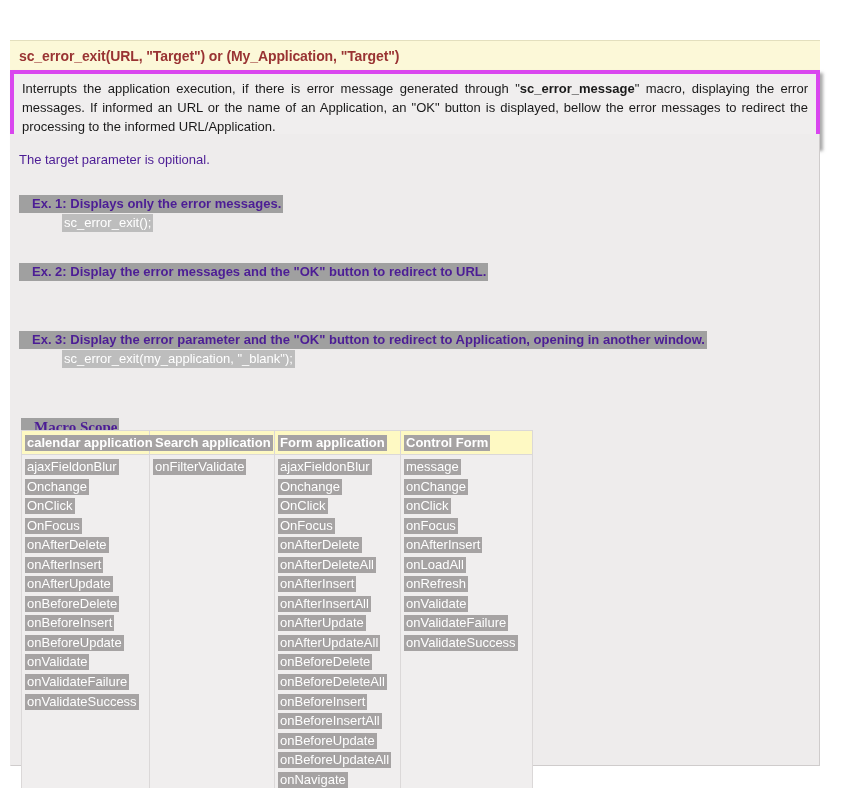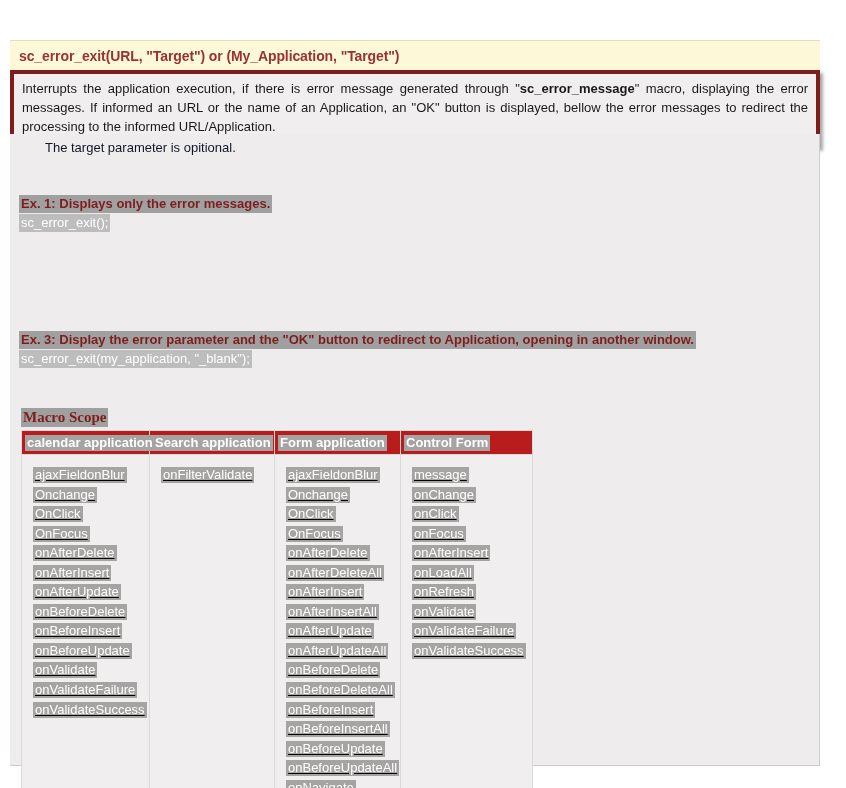--- a/index.html
+++ b/index.html
@@ -43,21 +43,21 @@
     white-space: nowrap;
   }
 
   
   .desc-box {
     position: absolute;
     left: 10px;
     top: 70px;
     width: 810px;
     box-sizing: border-box;
-    border: 4px solid #7f1d1d;
+    border: 4px solid #d946ef;
     background: #f0eeee;
     padding: 6px 8px 7px 8px;
     box-shadow: 3px 3px 3px rgba(100,100,100,0.55);
   }
   .desc-box .desc-text {
     font-size: 13px;
     color: #1a1a1a;
     line-height: 1.45;
     text-align: justify;
     text-justify: inter-word;
@@ -76,58 +76,57 @@
     border-right: 1px solid #cfcccc;
     border-bottom: 1px solid #cfcccc;
     border-left: 1px solid #eeecec;
     box-sizing: border-box;
     padding: 0;
   }
 
   .para-normal {
     position: absolute;
     left: 8px;
-    top: 6px;
-    font-size: 13px;
-    color: #0f172a;
-    margin-left: 26px;
+    top: 18px;
+    font-size: 13px;
+    color: #4c1d95;
   }
 
   
   .hl-head {
     background: #a0a0a0;
-    color: #7f1d1d;
+    color: #4c1d95;
     font-weight: bold;
     font-size: 13px;
-    padding: 1px 2px 2px 2px;
+    padding: 1px 2px 2px 13px;
     line-height: 1.25;
     white-space: nowrap;
   }
   .hl-code {
     background: #bdbdbd;
     color: #ffffff;
     font-weight: normal;
     font-size: 13px;
     padding: 1px 2px 2px 2px;
     line-height: 1.25;
     white-space: nowrap;
   }
 
   .ex-block { position: absolute; left: 8px; }
   .ex-block .line { margin: 0; }
-  .ex-block .line + .line { margin-top: 1px; }
+  .ex-block .line + .line { margin-top: 1px; margin-left: 43px; }
 
   #ex1 { top: 60px; }
   #ex2 { top: 128px; }
   #ex3 { top: 196px; }
 
   .scope-title {
     position: absolute;
     left: 10px;
-    top: 274px;
+    top: 284px;
   }
   .scope-title .hl-head {
     font-size: 15px;
     font-family: "Liberation Serif", serif;
     font-weight: bold;
   }
 
   
   .scope-table-wrap {
     position: absolute;
@@ -141,35 +140,35 @@
     background: #f0eeee;
     table-layout: fixed;
   }
   table.scope-table td, table.scope-table th {
     border: 1px solid #dbd8d8;
     vertical-align: top;
     padding: 2px 3px 3px 3px;
     background: #f7f6f5;
   }
   table.scope-table thead th {
-    background: #b91c1c;
+    background: #fef9c3;
     text-align: left;
     font-weight: normal;
     height: 16px;
   }
   table.scope-table tbody td {
     background: #f0eeee;
     height: 316px;
   }
   col.c1 { width: 128px; }
   col.c2 { width: 125px; }
   col.c3 { width: 126px; }
   col.c4 { width: 132px; }
 
-  .evt-list { margin: 8px; padding: 0; list-style: none; text-decoration: underline; }
+  .evt-list { margin: 0; padding: 0; list-style: none; }
   .evt-list li {
     margin: 0 0 1px 0;
     padding: 0;
     line-height: 1.16;
   }
   .evt {
     background: #a6a3a3;
     color: #ffffff;
     font-size: 13px;
     padding: 0 2px 1px 2px;
@@ -200,20 +199,21 @@
   <div class="content">
 
     <div class="para-normal">The target parameter is opitional.</div>
 
     <div class="ex-block" id="ex1">
       <div class="line"><span class="hl-head">Ex. 1: Displays only the error messages.</span></div>
       <div class="line"><span class="hl-code">sc_error_exit();</span></div>
     </div>
 
     <div class="ex-block" id="ex2">
+      <div class="line"><span class="hl-head">Ex. 2: Display the error messages and the "OK" button to redirect to URL.</span></div>
     </div>
 
     <div class="ex-block" id="ex3">
       <div class="line"><span class="hl-head">Ex. 3: Display the error parameter and the "OK" button to redirect to Application, opening in another window.</span></div>
       <div class="line"><span class="hl-code">sc_error_exit(my_application, "_blank");</span></div>
     </div>
 
     <div class="scope-title">
       <span class="hl-head">Macro Scope</span>
     </div>

